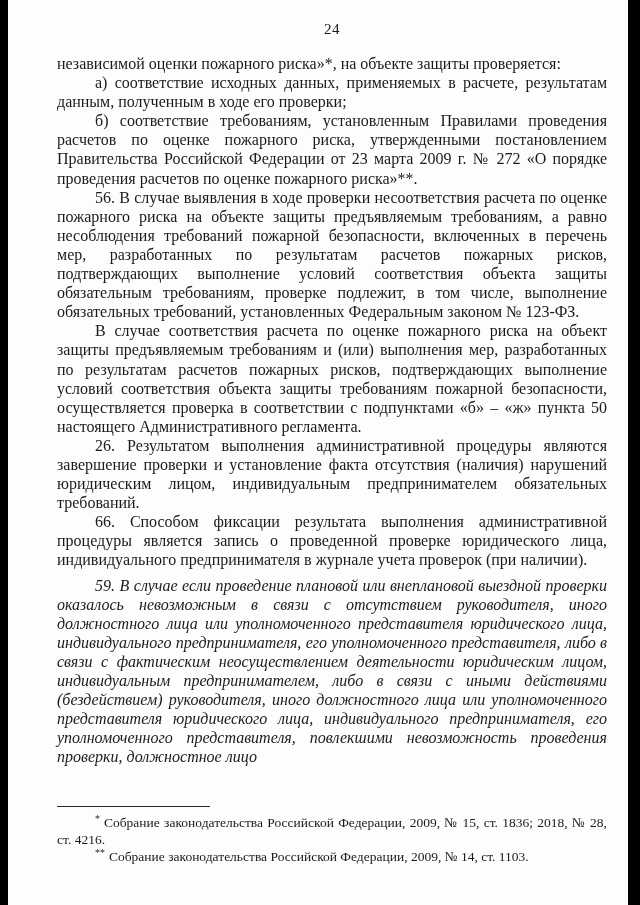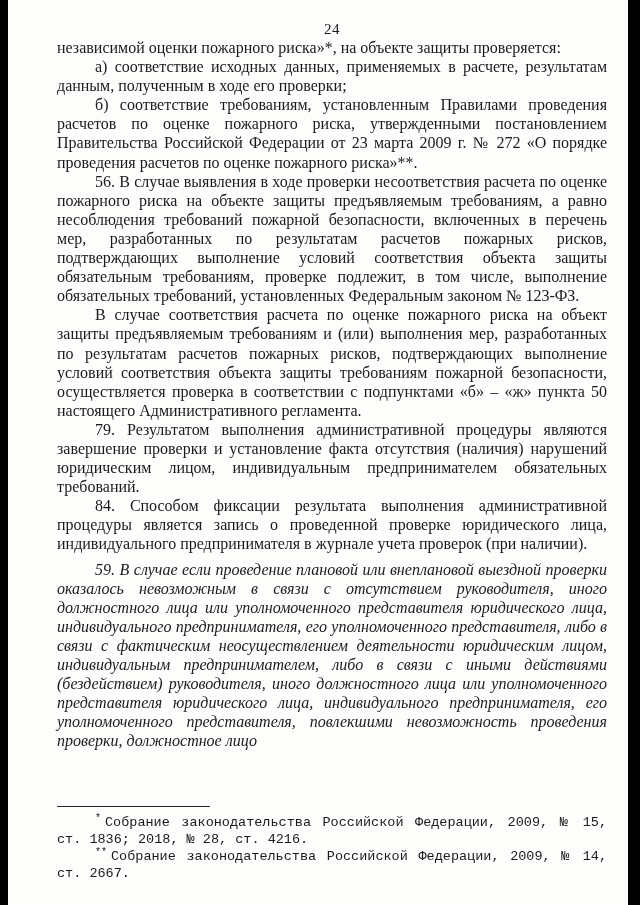--- a/index.html
+++ b/index.html
@@ -28,41 +28,40 @@
     top: 0;
     width: 550px;
   }
   .page-number {
     text-align: center;
     margin-top: 21px;
     font-size: 15px;
     letter-spacing: 0.5px;
   }
   .body-text {
-    margin-top: 0;
+    margin-top: 16px;
     font-size: 16px;
     line-height: 19.1px;
     text-align: justify;
     hyphens: auto;
     -webkit-hyphens: auto;
   }
   .para { text-indent: 38px; }
   .para.no-indent { text-indent: 0; }
   .para.space-before { margin-top: 6px; font-style: italic; }
 
   .footnotes {
     position: absolute;
     left: 57px;
     top: 806px;
     width: 550px;
     font-size: 13.5px;
     line-height: 17px;
     text-align: justify;
     hyphens: auto;
-    font-family: Liberation Mono, monospace;
     -webkit-hyphens: auto;
   }
   .footnote-rule {
     width: 153px;
     height: 0;
     border-top: 1px solid #262626;
     margin-bottom: 7px;
   }
   .footnote { text-indent: 38px; }
   .footnote sup {
@@ -83,26 +82,26 @@
   <div class="content">
 
     <div class="page-number">24</div>
 
     <div class="body-text">
       <p class="para no-indent">независимой оценки пожарного риска»*, на объекте защиты проверяется:</p>
       <p class="para">а) соответствие исходных данных, применяемых в расчете, результатам данным, полученным в ходе его проверки;</p>
       <p class="para">б) соответствие требованиям, установленным Правилами проведения расчетов по оценке пожарного риска, утвержденными постановлением Правительства Российской Федерации от 23 марта 2009 г. № 272 «О порядке проведения расчетов по оценке пожарного риска»**.</p>
       <p class="para">56. В случае выявления в ходе проверки несоответствия расчета по оценке пожарного риска на объекте защиты предъявляемым требованиям, а равно несоблюдения требований пожарной безопасности, включенных в перечень мер, разработанных по результатам расчетов пожарных рисков, подтверждающих выполнение условий соответствия объекта защиты обязательным требованиям, проверке подлежит, в том числе, выполнение обязательных требований, установленных Федеральным законом № 123-ФЗ.</p>
       <p class="para">В случае соответствия расчета по оценке пожарного риска на объект защиты предъявляемым требованиям и (или) выполнения мер, разработанных по результатам расчетов пожарных рисков, подтверждающих выполнение условий соответствия объекта защиты требованиям пожарной безопасности, осуществляется проверка в соответствии с подпунктами «б» – «ж» пункта 50 настоящего Административного регламента.</p>
-      <p class="para">79. Результатом выполнения административной процедуры являются завершение проверки и установление факта отсутствия (наличия) нарушений юридическим лицом, индивидуальным предпринимателем обязательных требований.</p>
-      <p class="para">84. Способом фиксации результата выполнения административной процедуры является запись о проведенной проверке юридического лица, индивидуального предпринимателя в журнале учета проверок (при наличии).</p>
+      <p class="para">26. Результатом выполнения административной процедуры являются завершение проверки и установление факта отсутствия (наличия) нарушений юридическим лицом, индивидуальным предпринимателем обязательных требований.</p>
+      <p class="para">66. Способом фиксации результата выполнения административной процедуры является запись о проведенной проверке юридического лица, индивидуального предпринимателя в журнале учета проверок (при наличии).</p>
       <p class="para space-before">59. В случае если проведение плановой или внеплановой выездной проверки оказалось невозможным в связи с отсутствием руководителя, иного должностного лица или уполномоченного представителя юридического лица, индивидуального предпринимателя, его уполномоченного представителя, либо в связи с фактическим неосуществлением деятельности юридическим лицом, индивидуальным предпринимателем, либо в связи с иными действиями (бездействием) руководителя, иного должностного лица или уполномоченного представителя юридического лица, индивидуального предпринимателя, его уполномоченного представителя, повлекшими невозможность проведения проверки, должностное лицо</p>
     </div>
 
   </div>
 
   <div class="footnotes">
     <div class="footnote-rule"></div>
     <p class="footnote"><sup>*</sup><span>Собрание законодательства Российской Федерации, 2009, № 15, ст. 1836; 2018, № 28, ст. 4216.</span></p>
-    <p class="footnote"><sup>**</sup><span>Собрание законодательства Российской Федерации, 2009, № 14, ст. 2667.</span></p>
+    <p class="footnote"><sup>**</sup><span>Собрание законодательства Российской Федерации, 2009, № 14, ст. 1103.</span></p>
   </div>
 
 </div>
 
 </body></html>

